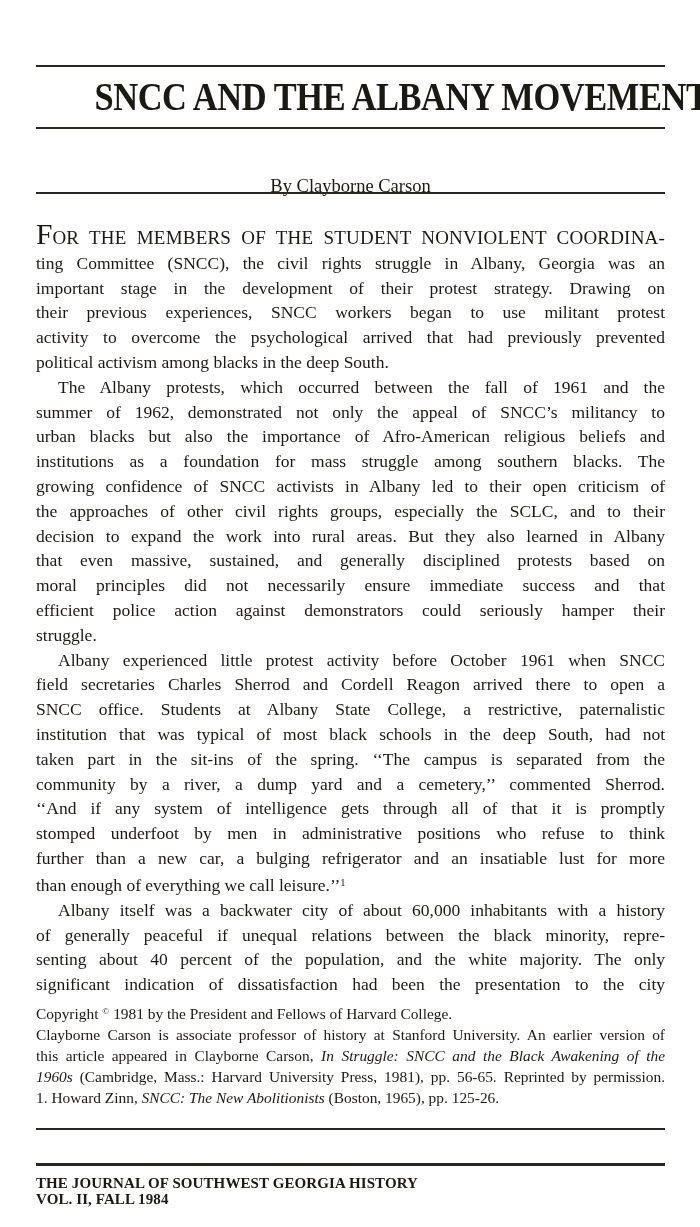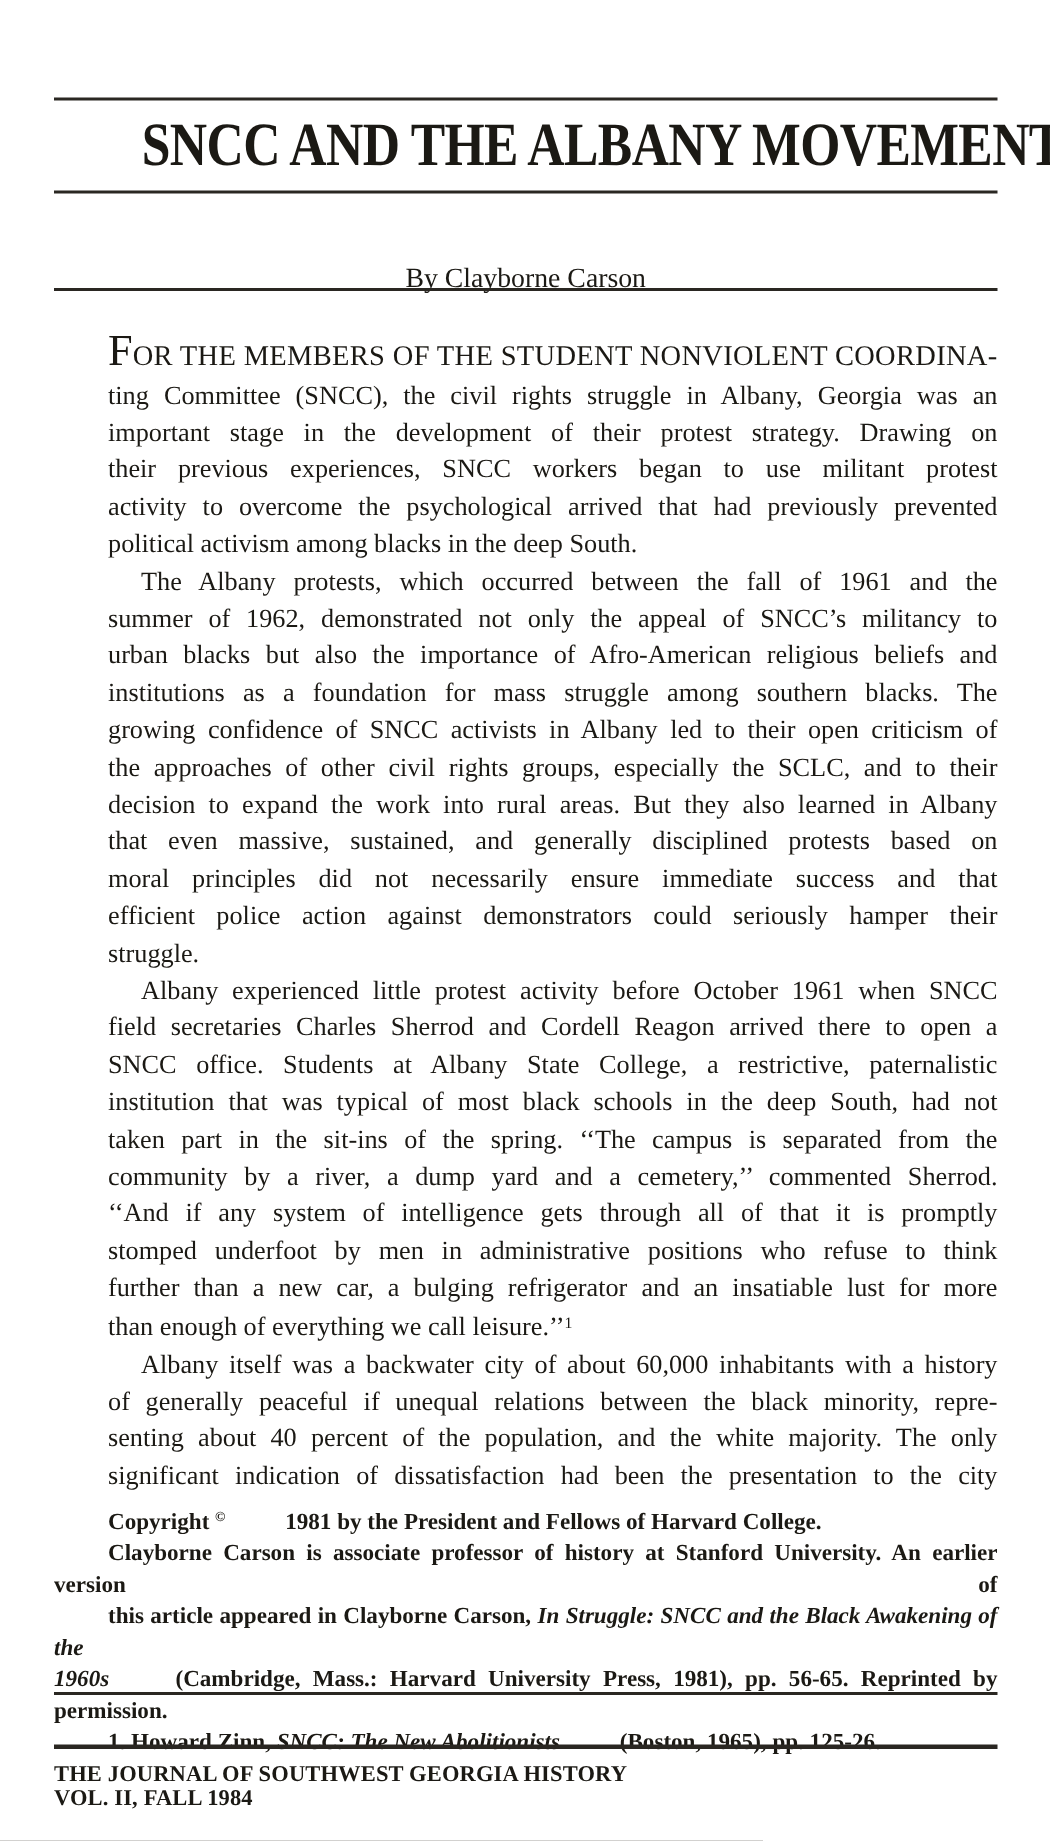--- a/index.html
+++ b/index.html
@@ -30,26 +30,26 @@
   #rule-under-title { top: 127px; }
   #byline { top: 146px; text-align: center; font-size: 18.5px; line-height: 24px; margin-top: 28px; }
   #rule-under-byline { top: 192px; }
 
   #article-body { top: 222px; font-size: 17.5px; line-height: 24.8px; }
   .bline { text-align: justify; text-align-last: justify; }
   .bline.lastline { text-align-last: left; }
   .bline.indent { padding-left: 22px; }
   .bline.capslead { font-size: 19px; letter-spacing: 0.2px; }
   .bline.capslead::first-letter { font-size: 29.5px; letter-spacing: 0; }
-  .seg-plain { font-style: normal; margin-left: 36px; }
+  .seg-plain { font-style: normal; }
   .seg-italic { font-style: italic; }
   .seg-sup { font-size: 0.6em; vertical-align: 0.5em; }
 
   #notes { top: 1001px; font-size: 15.4px; line-height: 21px; }
-  .nline { text-align: justify; text-align-last: justify; font-weight: bold; }
+  .nline { text-align: justify; text-align-last: justify; }
   .nline.nojust { text-align: left; text-align-last: left; }
 
   #footer-rule-top { top: 1128px; }
   #footer-text { top: 1131px; font-weight: bold; font-size: 15px; line-height: 15.5px; letter-spacing: 0.1px; margin-top: 45px; }
   #footer-rule-bottom { top: 1163px; height: 3px; }
 </style>
 </head>
 <body>
 
 <div class="page">

